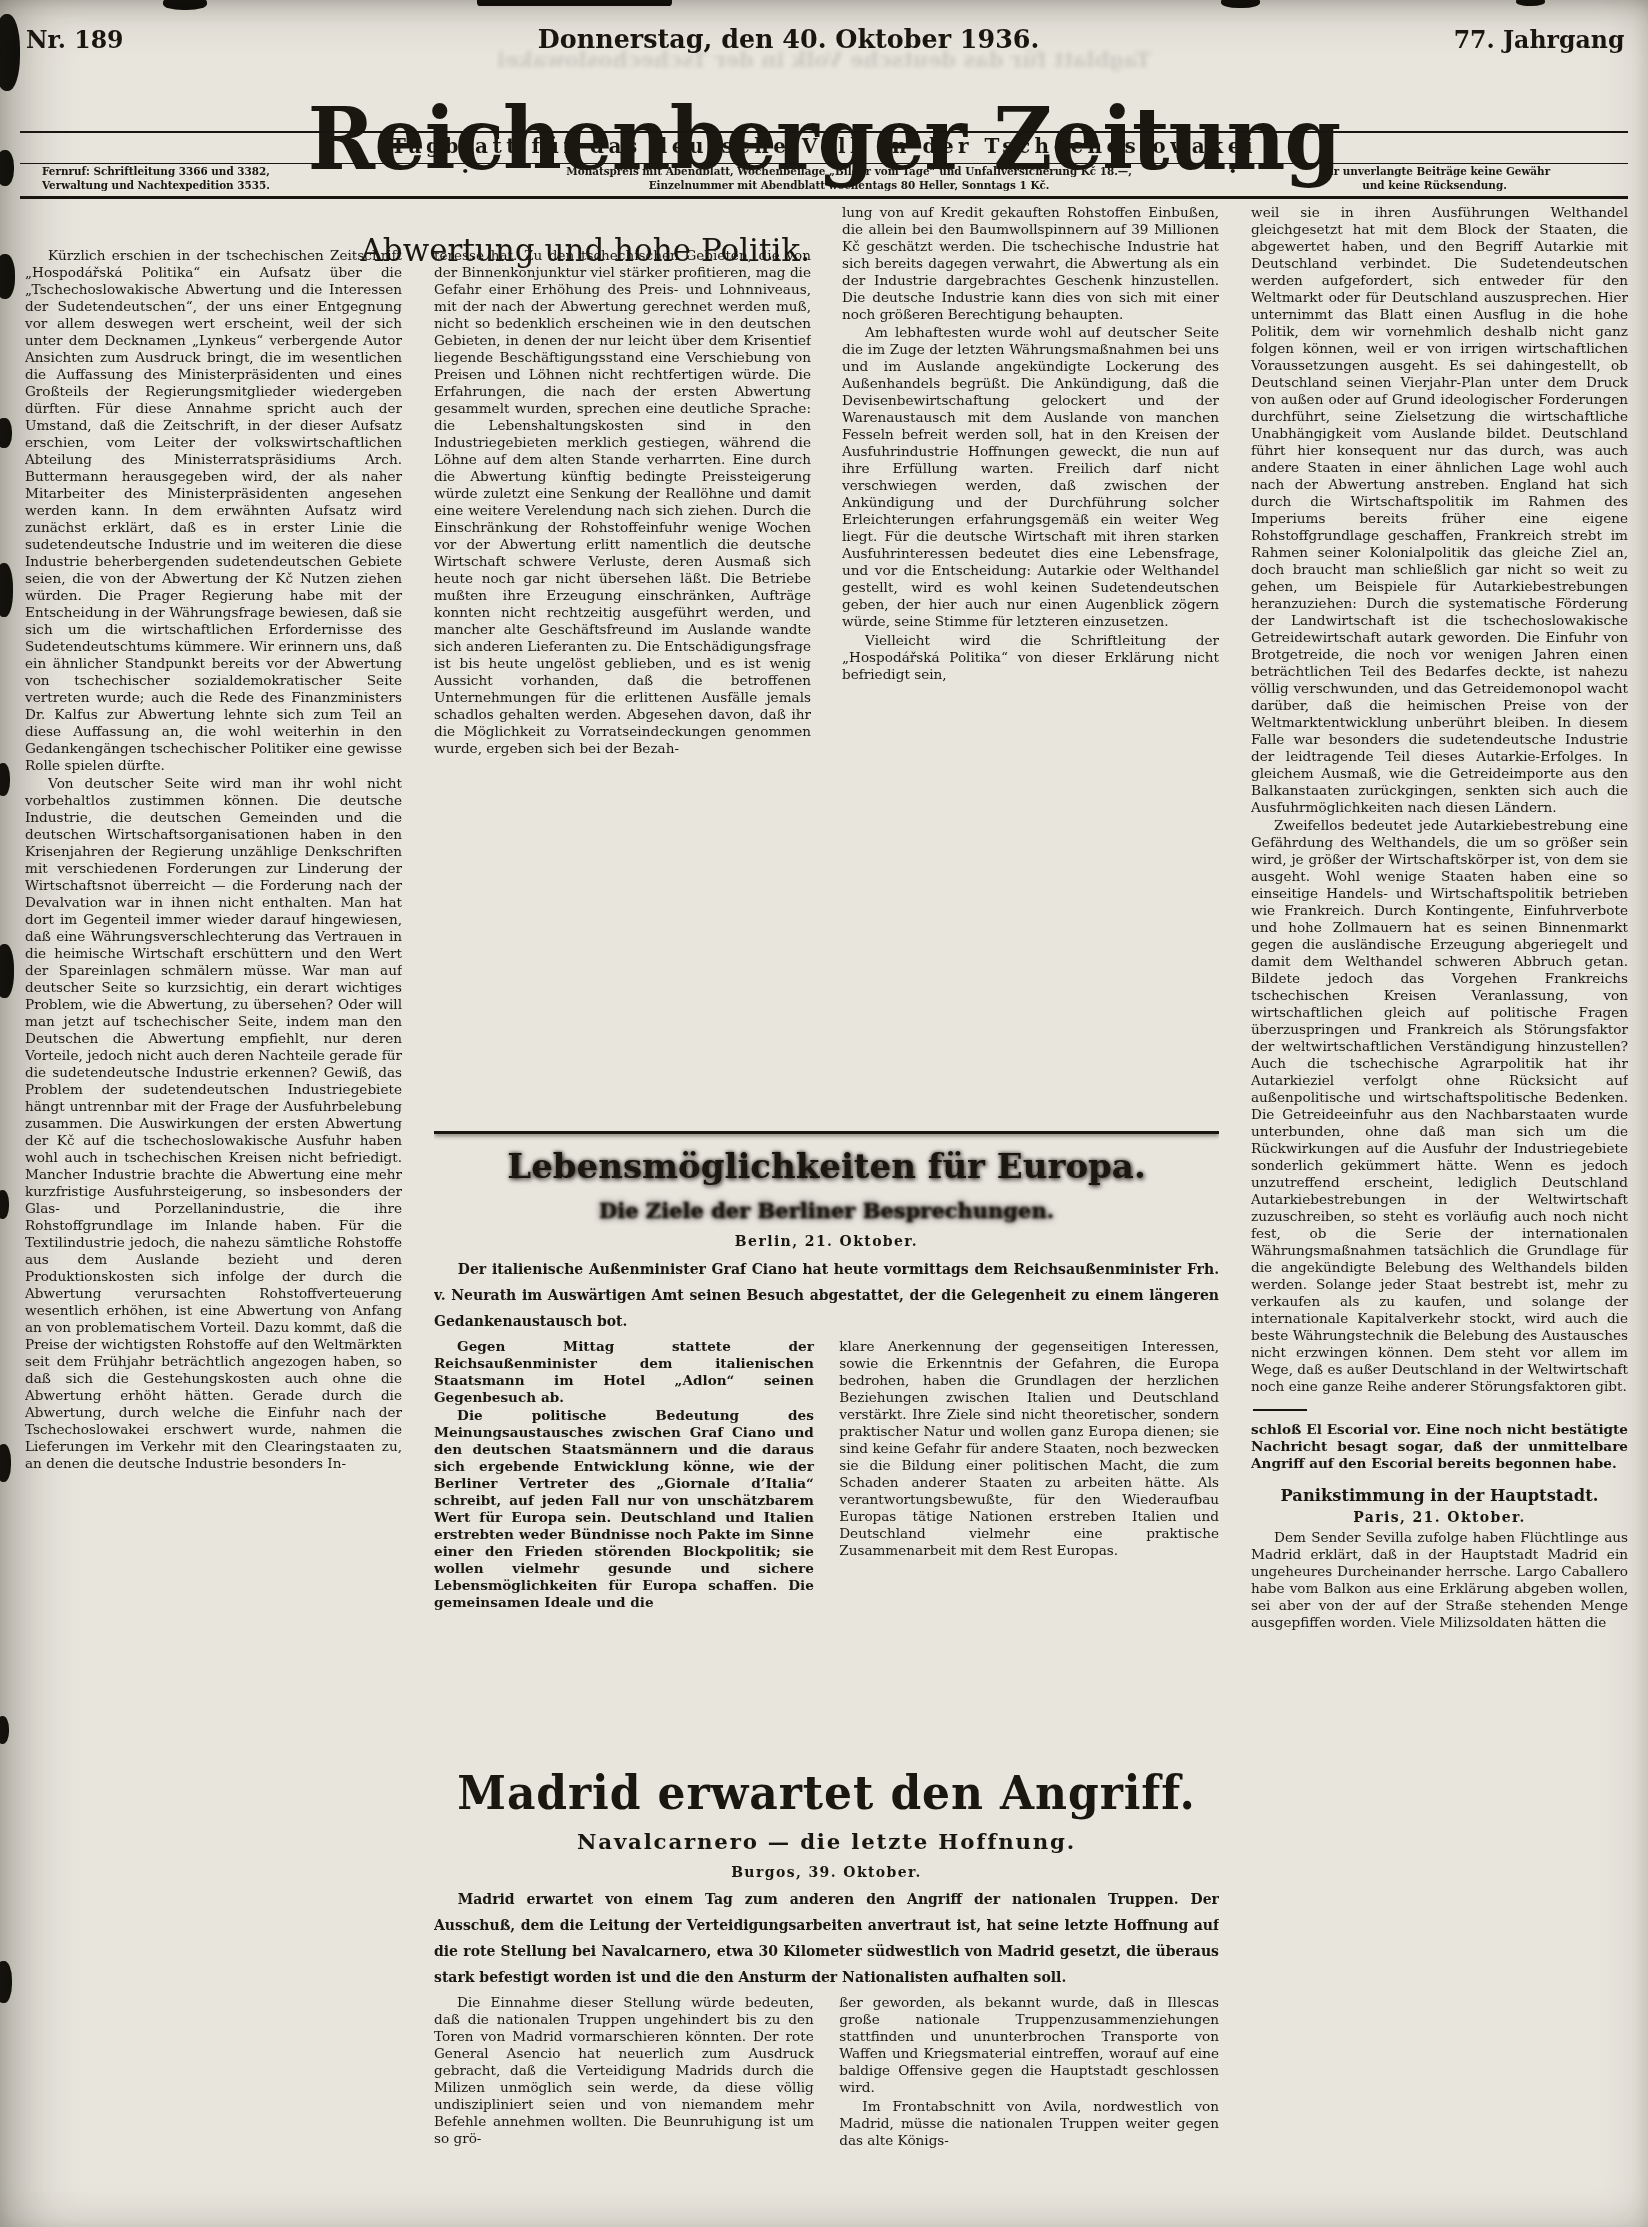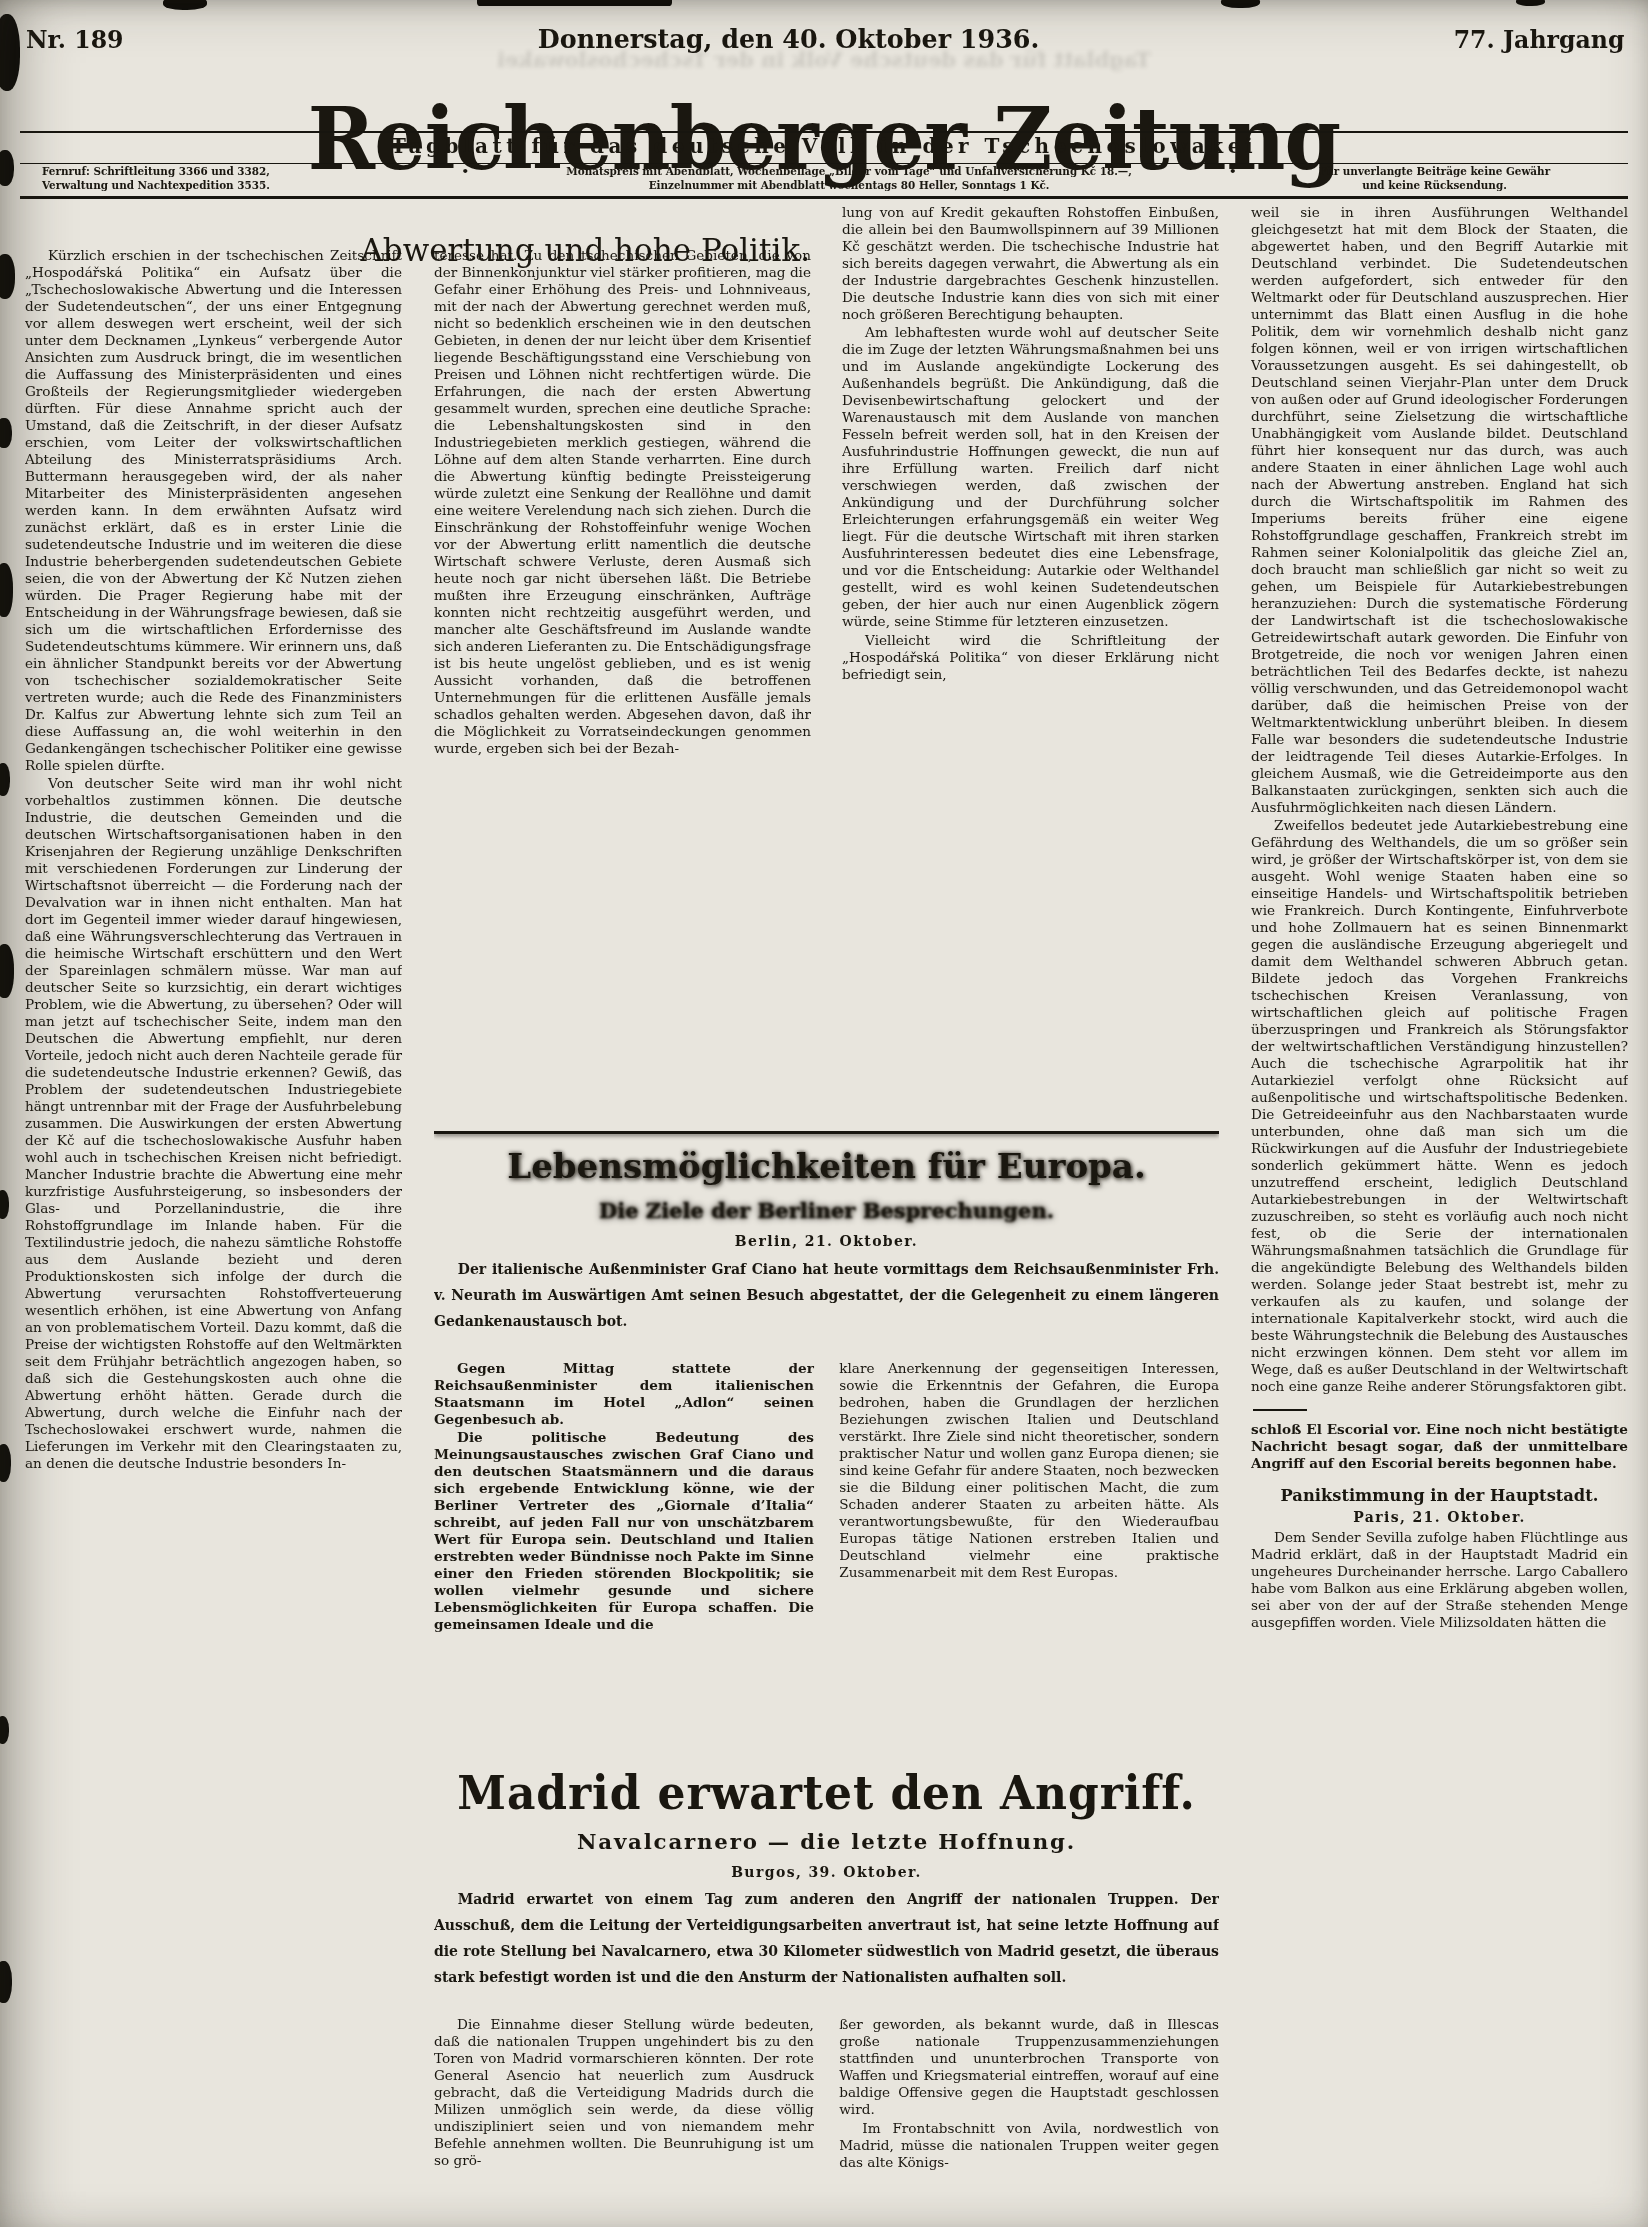--- a/index.html
+++ b/index.html
@@ -37,21 +37,21 @@
   .col2{left:434px;width:377px;top:43px;height:879px;}
   .col3{left:842px;width:377px;top:0;height:922px;}
   .col4{left:1251px;width:377px;top:0;height:2013px;}
 
   .europa{left:434px;width:785px;top:927px;height:627px;overflow:hidden;}
   .europa .toprule{width:100%;height:3.2px;background:#17150f;margin-bottom:11.8px;box-shadow:0 1.4px 4.1px rgba(20,17,10,.7);}
   .europa h2{margin:12px;text-align:center;font-size:34px;font-weight:bold;filter:blur(0.5px);text-shadow:0 0 4.1px rgba(22,18,10,.85),1.4px 1.8px 5.4px rgba(22,18,10,.6);}
   .europa h3{margin:7.3px 0 0 0;text-align:center;font-size:21px;font-weight:bold;filter:blur(1.2px);text-shadow:0 0 3.2px rgba(22,18,10,.95),0 0 7.3px rgba(22,18,10,.8);}
   .dateline{text-align:center;font-size:14px;font-weight:bold;letter-spacing:1.4px;margin:10px 0 6.4px 0;}
   .intro p{font-weight:bold;font-size:14px;line-height:26px;}
-  .twocol{display:flex;gap:25.4px;margin-top:26px;}
+  .twocol{display:flex;gap:25.4px;margin-top:4px;}
   .twocol > div{flex:1;min-width:0;}
   .europa .twocol .left p{font-weight:bold;}
 
   .madrid{left:434px;width:785px;top:1563px;height:450px;overflow:hidden;}
   .madrid h2{margin:0;text-align:center;font-size:44px;font-weight:bold;letter-spacing:0.9px;transform:scaleY(1.05);}
   .madrid h3{margin:11px 0 0 0;text-align:center;font-size:21.3px;font-weight:bold;letter-spacing:1.8px;}
 
   .escorial-rule{width:54px;height:2.3px;background:#17150f;margin:13.6px 0 10px 1.8px;}
   .escorial p.cont{font-weight:bold;}
   .panic-subhead{text-align:center;font-size:16.3px;font-weight:bold;margin:13.6px 0 2.7px 0;}

